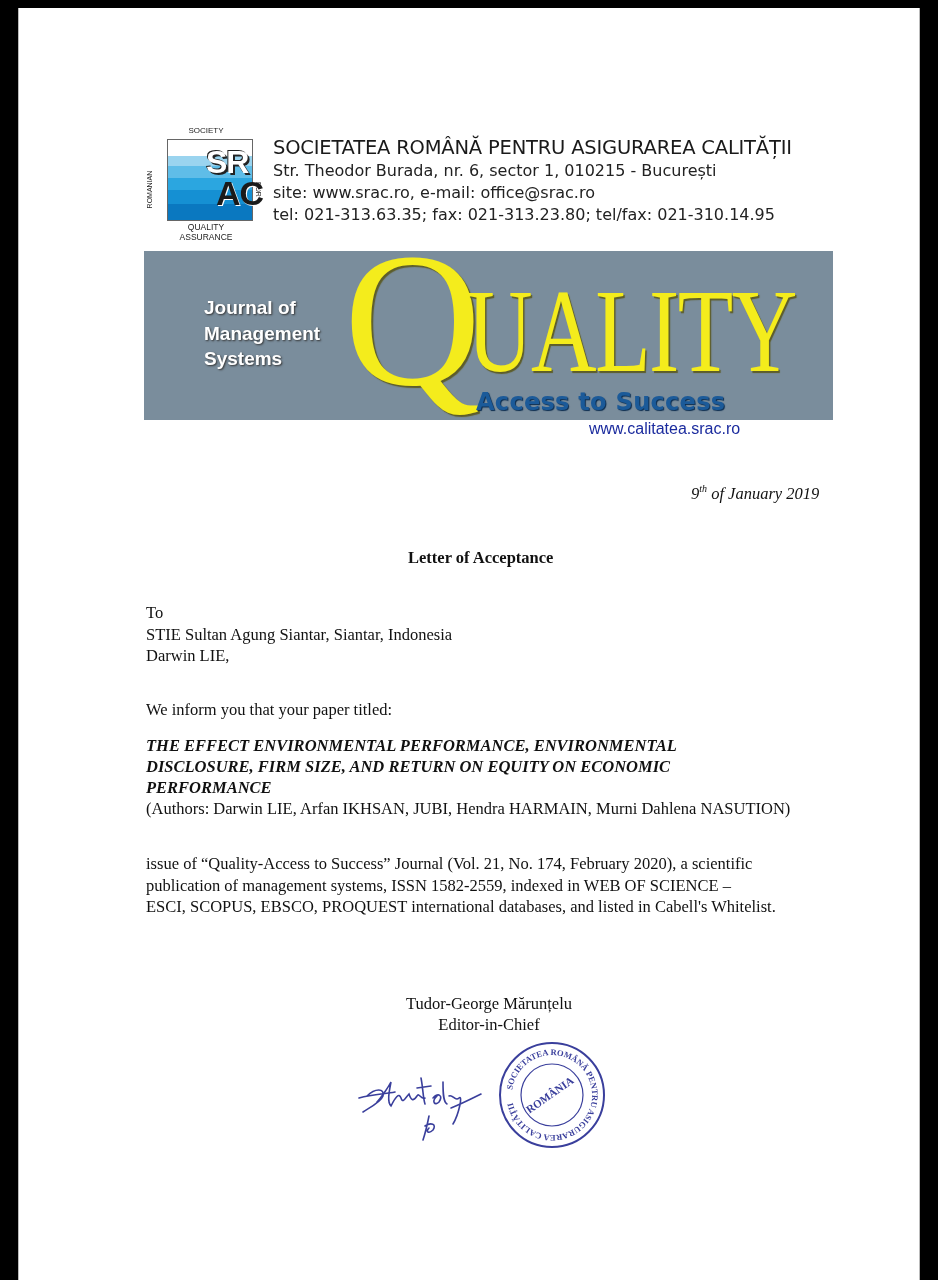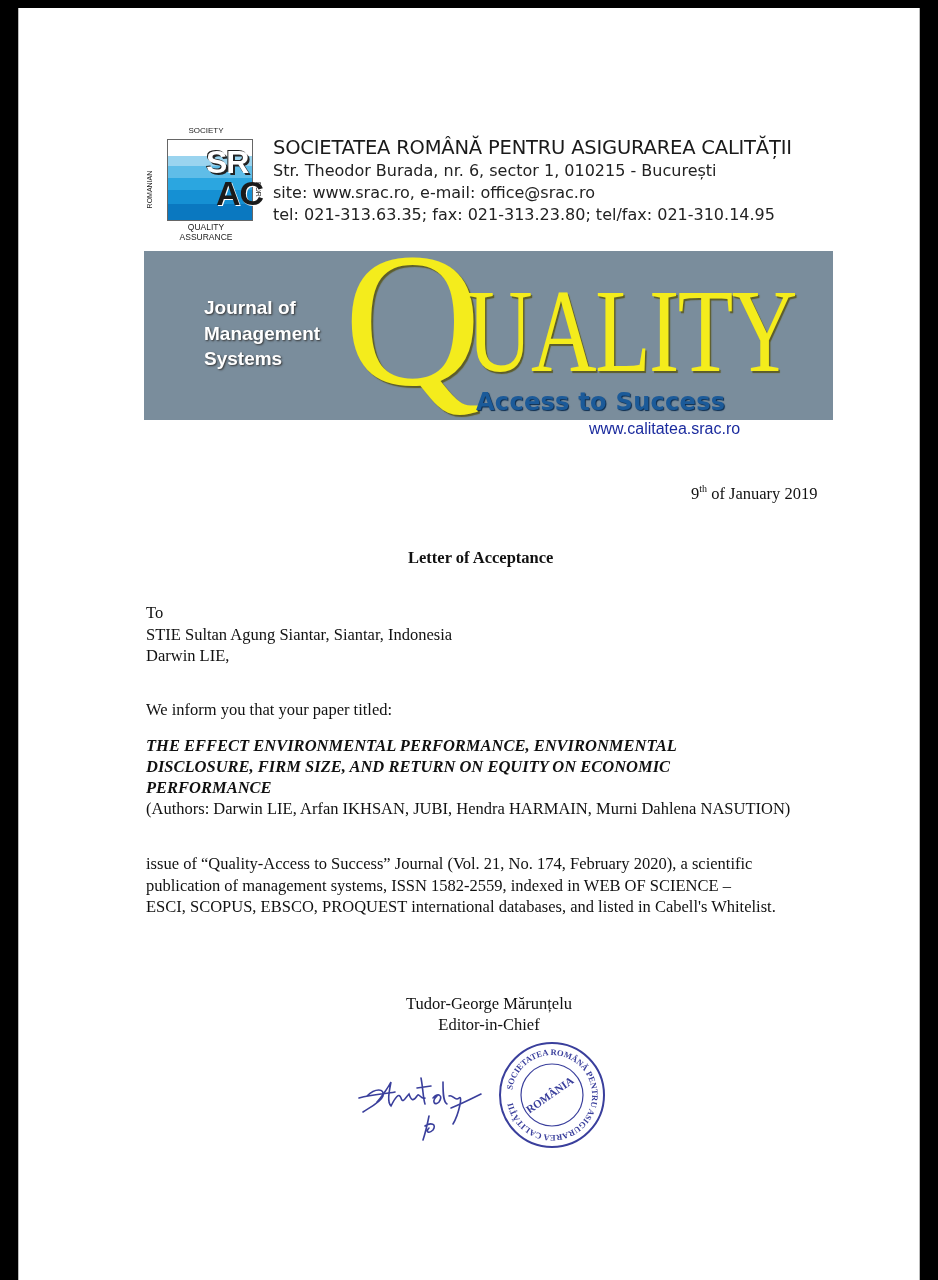--- a/index.html
+++ b/index.html
@@ -54,21 +54,21 @@
     position: absolute; left: 332px; top: 138px; font: bold 24px/26px "DejaVu Sans", sans-serif;
     color: #1b5a99; letter-spacing: 0.3px; text-shadow: 1px 1px 1px #0c2d50;
   }
   .weblink {
     position: absolute; left: 570px; top: 412px; font: 16px "Liberation Sans", sans-serif;
     color: #1b2b9e; 
   }
 
   
   .txt { position: absolute; color: #111; font-size: 16.5px; line-height: 21.5px; }
-  .date { left: 672px; top: 475px; white-space: nowrap; }
+  .date { left: 672px; top: 475px; white-space: nowrap; font-style: italic; }
   .date sup { font-size: 10px; vertical-align: 7px; line-height: 0; }
   .heading { left: 389px; top: 539px; font-weight: bold; white-space: nowrap; }
   .to-block { left: 127px; top: 594px; }
   .inform { left: 127px; top: 691px; white-space: nowrap; }
   .paper-title { left: 127px; top: 727px; font-weight: bold; font-style: italic; width: 640px; line-height: 21px; }
   .authors { left: 127px; top: 790px; width: 680px; line-height: 21px; }
   .body-para { left: 127px; top: 845px; width: 700px; line-height: 21.5px; }
   .body-para div { white-space: nowrap; }
   .editor { left: 300px; top: 985px; width: 340px; text-align: center; line-height: 21px; }
 

